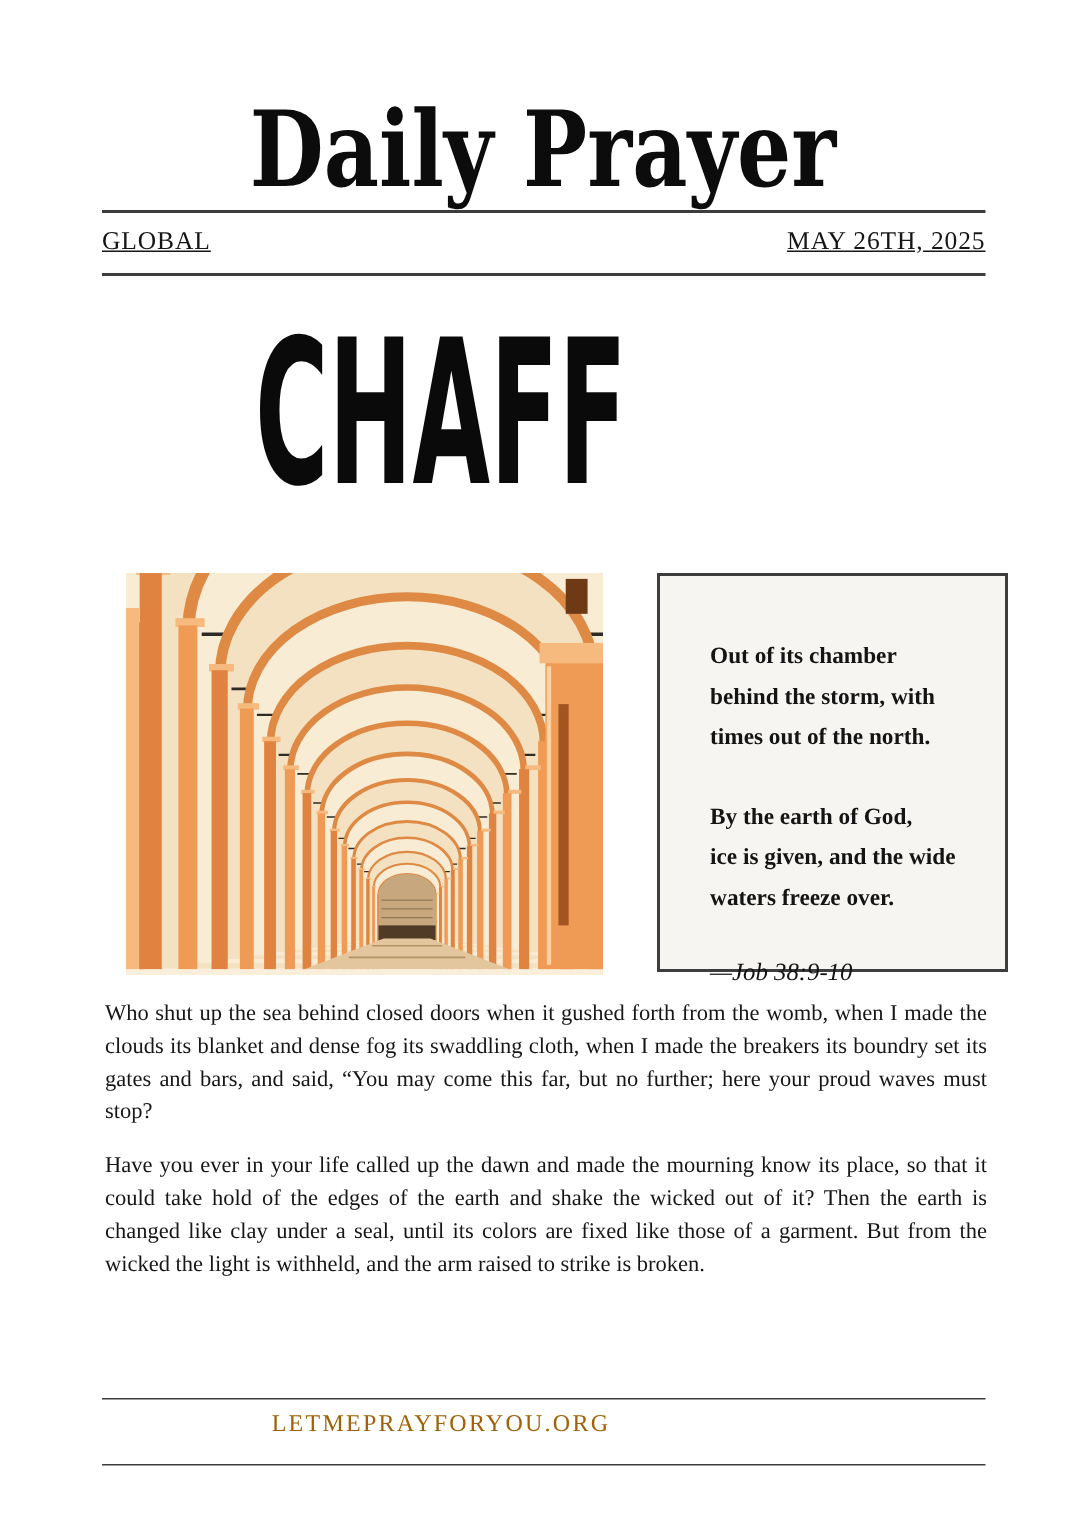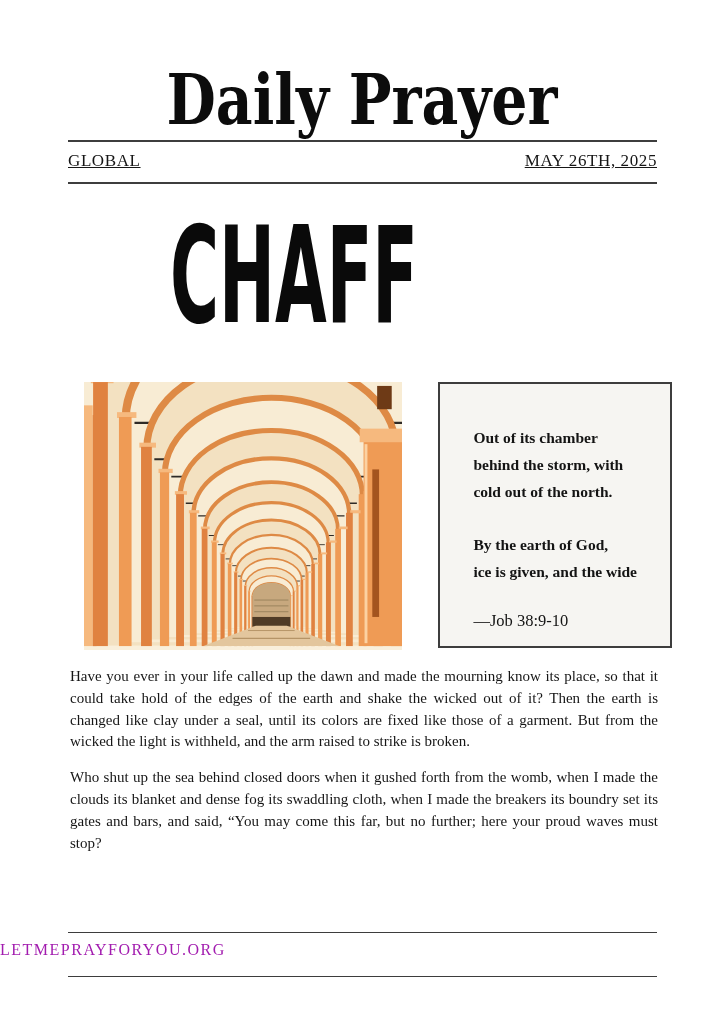--- a/index.html
+++ b/index.html
@@ -26,34 +26,34 @@
   .headline-svg{overflow:visible;}
   .headline-svg text{font-family:"DejaVu Sans",sans-serif;font-weight:bold;fill:#0a0a0a;}
 
   
   .media-row{position:absolute;top:382px;left:84px;width:588px;display:flex;gap:36px;}
   .arcade-photo{width:328px;height:268px;display:block;background:#f9efdb;}
   .quote-box{box-sizing:border-box;width:239px;height:266px;background:#f6f5f2;
              border:2px solid #3d3d3d;padding:40px 18px 0 33px;}
   .quote-line{font-weight:bold;font-size:15.5px;line-height:27px;color:#141414;}
   .stanza{margin:0 0 26px 0;}
-  .quote-attr{font-size:16.5px;color:#141414;margin-top:15px;}
+  .quote-attr{font-style:italic;font-size:16.5px;color:#141414;margin-top:15px;}
 
   
   .article{position:absolute;top:666px;left:70px;width:588px;}
   .article p{margin:0 0 14px 0;font-size:15px;line-height:21.8px;text-align:justify;color:#161616;}
 
   
   .citation-row{position:absolute;top:880px;left:70px;width:588px;height:52px;}
   .citation{position:absolute;left:0;top:12px;font-style:italic;font-size:16.5px;color:#161616;}
   .signature-svg{position:absolute;right:8px;top:-2px;overflow:visible;}
 
   
-  .footer-site{position:absolute;top:941px;left:0;width:588px;
-               font-size:16px;letter-spacing:1.5px;color:#a21caf;}
+  .footer-site{position:absolute;top:941px;left:0;width:588px;text-align:center;
+               font-size:16px;letter-spacing:1.5px;color:#a16207;}
 </style>
 </head>
 <body>
 
 <div class="page">
 
   <svg class="masthead-svg">
     <text x="362" y="74" text-anchor="middle" font-size="70" textLength="391" lengthAdjust="spacingAndGlyphs">Daily Prayer</text>
   </svg>
 
@@ -197,33 +197,34 @@
         <rect x="289" y="60" width="3" height="205" fill="#fcd2a2"></rect>
         <rect x="302" y="0" width="15" height="24" fill="#6e3a16"></rect>
         <rect x="0" y="20" width="9" height="248" fill="#f6b97e"></rect>
         <rect x="9" y="30" width="4" height="238" fill="#e08240"></rect>
       </svg>
 
     <aside class="quote-box" style="background: rgb(246, 245, 242); border-color: rgb(61, 61, 61);">
       <div class="stanza">
         <div class="quote-line">Out of its chamber</div>
         <div class="quote-line">behind the storm, with</div>
-        <div class="quote-line">cold out of the north.</div>
+        <div class="quote-line">times out of the north.</div>
       </div>
       <div class="stanza">
         <div class="quote-line">By the earth of God,</div>
         <div class="quote-line">ice is given, and the wide</div>
+        <div class="quote-line">waters freeze over.</div>
       </div>
       <div class="quote-attr">—Job 38:9-10</div>
     </aside>
   </div>
 
   <div class="article">
+    <p>Who shut up the sea behind closed doors when it gushed forth from the womb, when I made the clouds its blanket and dense fog its swaddling cloth, when I made the breakers its boundry set its gates and bars, and said, “You may come this far, but no further; here your proud waves must stop?</p>
     <p>Have you ever in your life called up the dawn and made the mourning know its place, so that it could take hold of the edges of the earth and shake the wicked out of it? Then the earth is changed like clay under a seal, until its colors are fixed like those of a garment. But from the wicked the light is withheld, and the arm raised to strike is broken.</p>
-    <p>Who shut up the sea behind closed doors when it gushed forth from the womb, when I made the clouds its blanket and dense fog its swaddling cloth, when I made the breakers its boundry set its gates and bars, and said, “You may come this far, but no further; here your proud waves must stop?</p>
   </div>
 
 
   <div class="rule rule-c"></div>
   <div class="footer-site">LETMEPRAYFORYOU.ORG</div>
   <div class="rule rule-d"></div>
 
 </div>
 
 </body></html>

